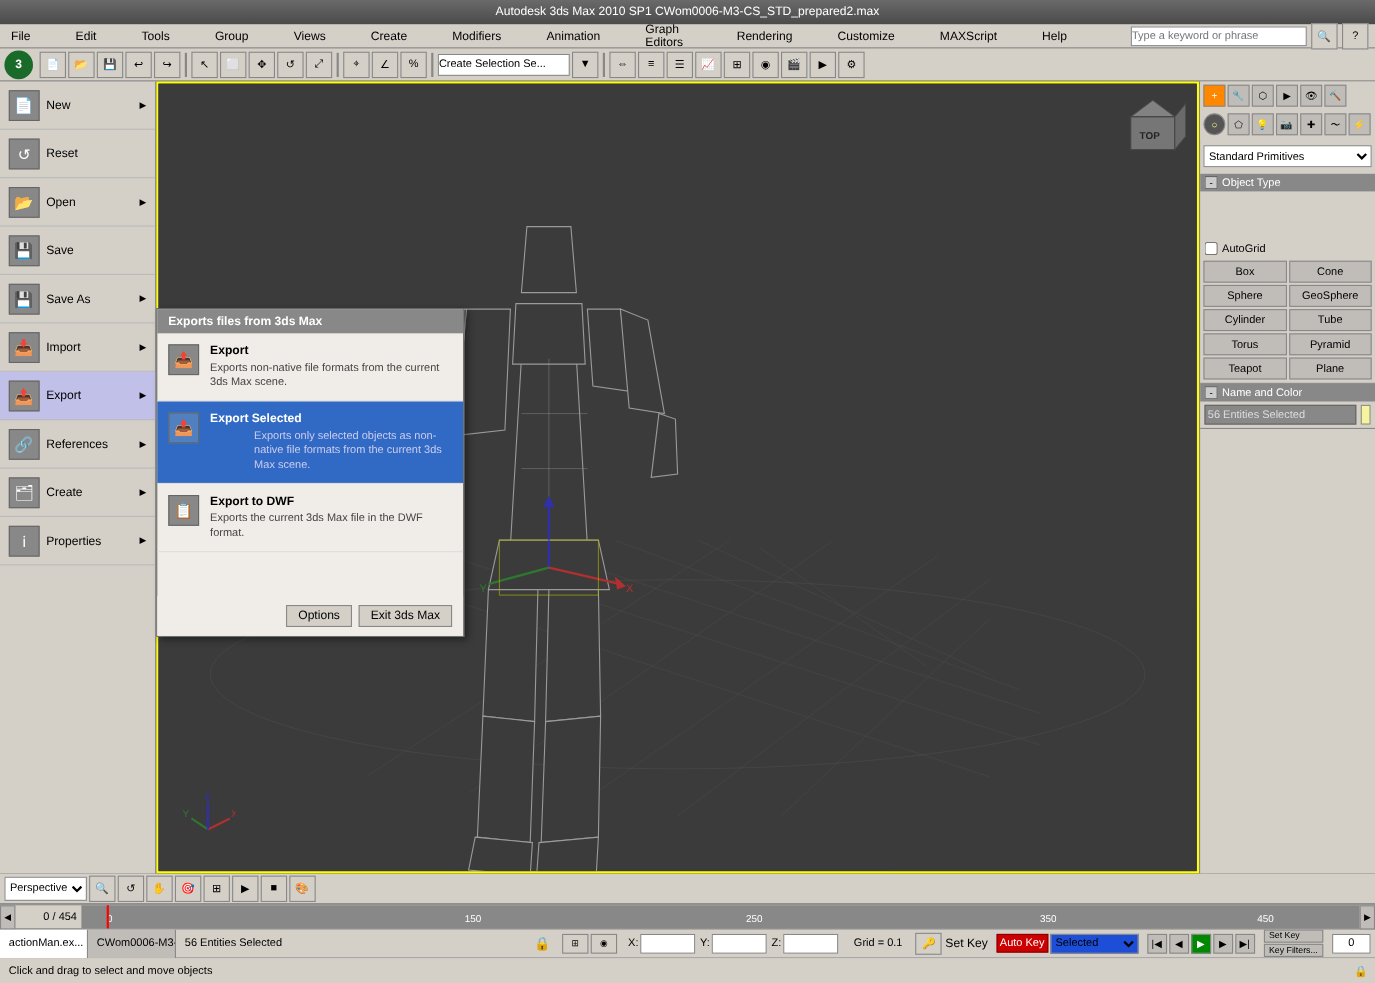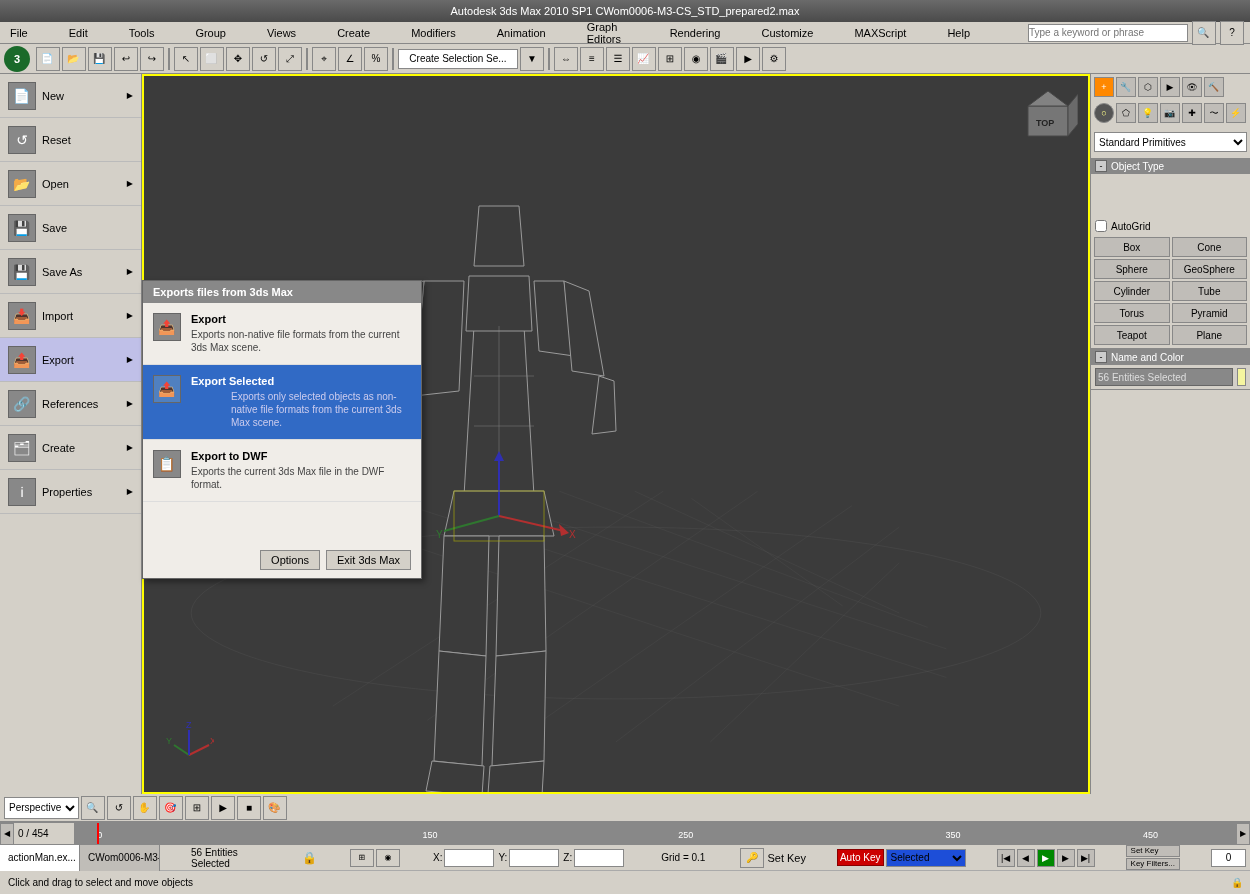--- a/index.html
+++ b/index.html
@@ -313,39 +313,38 @@
       background: #c0bdb8;
       border: 1px solid #888;
       display: flex;
       align-items: center;
       justify-content: center;
       cursor: pointer;
       font-size: 8px;
     }
     #frame-counter {
       width: 60px;
-      text-align: left;
+      text-align: right;
       font-size: 10px;
       padding: 0 4px;
     }
 
     
     #status-bar {
       height: 50px;
       background: #d4d0c8;
       border-top: 1px solid #888;
       display: flex;
       flex-direction: column;
     }
     #status-row1 {
       height: 26px;
       display: flex;
       align-items: center;
       border-bottom: 1px solid #aaa;
-      gap: 23px;
     }
     #status-row2 {
       height: 24px;
       display: flex;
       align-items: center;
     }
     #file-tabs {
       display: flex;
       height: 26px;
       overflow: hidden;
@@ -510,21 +509,21 @@
   <div class="toolbar-btn">✥</div>
   <div class="toolbar-btn">↺</div>
   <div class="toolbar-btn">⤢</div>
   <div class="toolbar-separator"></div>
   <div class="toolbar-btn">⌖</div>
   <div class="toolbar-btn">∠</div>
   <div class="toolbar-btn">%</div>
   <div class="toolbar-separator"></div>
 
   <div style="display:flex;align-items:center;gap:2px;">
-    <input type="text" value="Create Selection Se..." style="width: 120px; height: 20px; font-size: 10px; border: 1px solid rgb(136, 136, 136); text-align: center;">
+    <input type="text" value="Create Selection Se..." style="width: 120px; height: 20px; font-size: 10px; border: 1px solid rgb(136, 136, 136);">
     <div class="toolbar-btn">▼</div>
   </div>
   <div class="toolbar-separator"></div>
   <div class="toolbar-btn">⇔</div>
   <div class="toolbar-btn">≡</div>
   <div class="toolbar-btn">☰</div>
   <div class="toolbar-btn">📈</div>
   <div class="toolbar-btn">⊞</div>
   <div class="toolbar-btn">◉</div>
   <div class="toolbar-btn">🎬</div>

